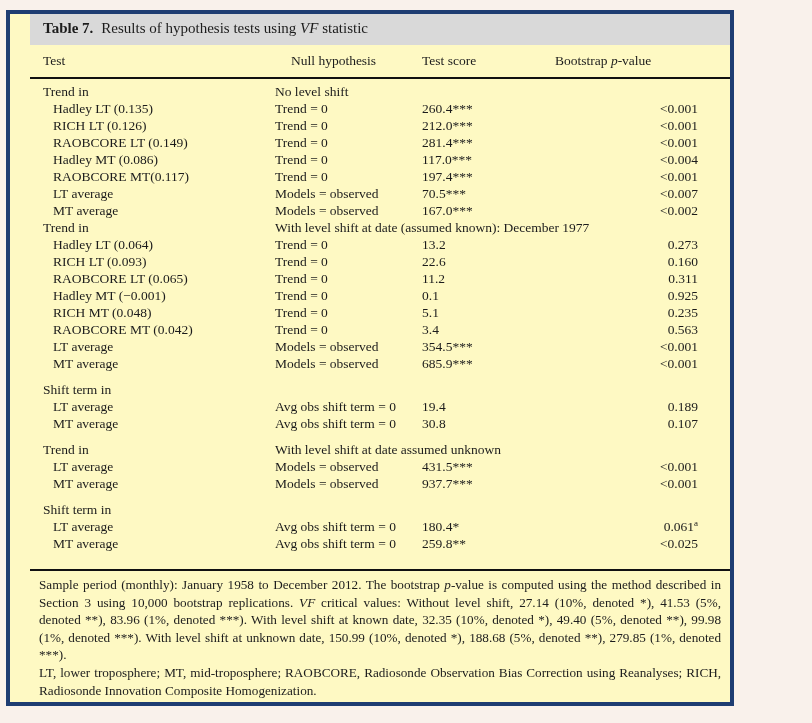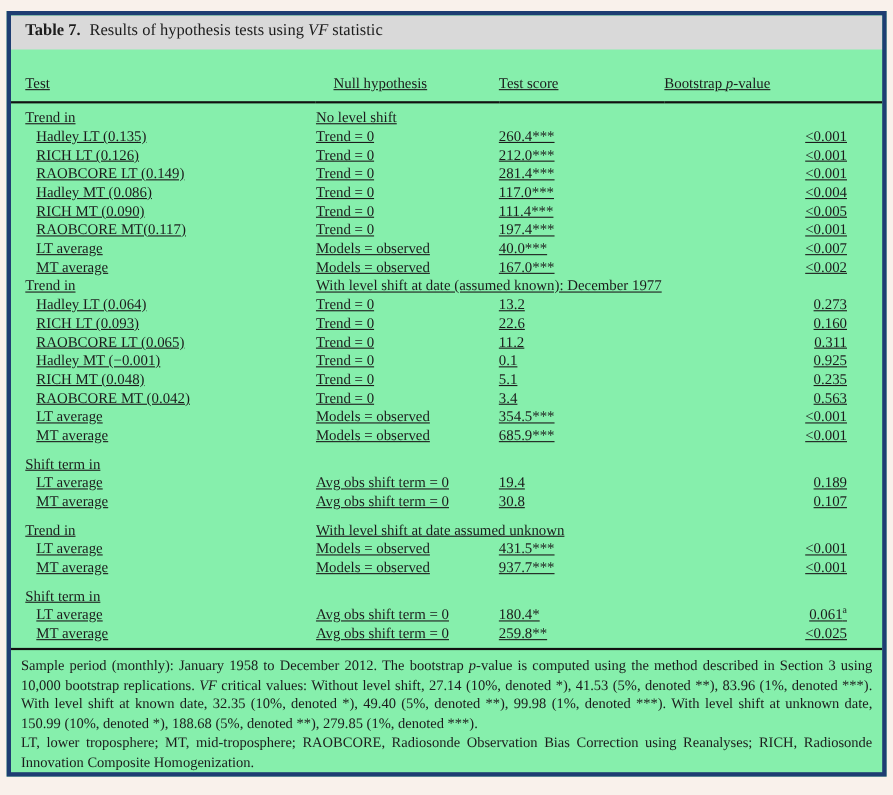--- a/index.html
+++ b/index.html
@@ -11,40 +11,40 @@
   }
   * { margin: 0; padding: 0; box-sizing: border-box; }
   html, body {
     width: 812px; height: 723px;
     background: var(--page_bg);
     font-family: "Liberation Serif", serif;
     color: var(--text);
   }
   .page { width: 812px; height: 723px; padding: 10px 6px 0 6px; }
   .table-box {
-    width: 800px; height: 696px;
+    width: 728px; height: 696px;
     border: 4px solid var(--border_navy);
-    background: #86efac;
+    background: #fef9c3;
     overflow: hidden;
+    padding-left: 20px;
   }
   .title-bar {
     background: var(--title_bar_gray);
     height: 31px;
     padding: 6px 0 0 13px;
     font-size: 15px;
   }
   .title-bar .tlabel { font-weight: bold; margin-right: 8px; }
   .italic { font-style: italic; }
   table {
     width: 100%;
     border-collapse: collapse;
     table-layout: fixed;
     font-size: 13.5px;
-    margin-top: 17px;
-    text-decoration: underline;
+    margin-top: 2px;
   }
   col.c1 { width: 35%; }
   col.c2 { width: 21%; }
   col.c3 { width: 19%; }
   col.c4 { width: 25%; }
   th {
     font-weight: normal;
     text-align: left;
     padding: 6px 0 8px 0;
     border-bottom: 2.5px solid var(--rule);
@@ -57,21 +57,21 @@
   td.test { padding-left: 13px; overflow: hidden; white-space: nowrap; }
   td.test.indent { padding-left: 23px; }
   td.nullhyp { white-space: nowrap; overflow: hidden; }
   td.score { text-align: left; }
   td.pval { text-align: right; padding-right: 32px; }
   tr.gap td { padding-top: 9px; }
   tbody tr.first td { padding-top: 4px; }
   sup { font-size: 9px; vertical-align: super; line-height: 0; }
   .footnotes {
     border-top: 2px solid var(--rule);
-    margin-top: 5px;
+    margin-top: 17px;
     padding: 5px 9px 0 9px;
     font-size: 13.2px;
     line-height: 17.6px;
     text-align: justify;
   }
   .footnotes p { margin: 0; }
 </style>
 </head>
 <body>
 
@@ -120,35 +120,29 @@
             <td class="score">281.4***</td>
             <td class="pval">&lt;0.001</td>
           </tr>
           <tr>
             <td class="test indent">Hadley MT (0.086)</td>
             <td class="nullhyp">Trend = 0</td>
             <td class="score">117.0***</td>
             <td class="pval">&lt;0.004</td>
           </tr>
           <tr>
-            <td class="test indent">RICH MT (0.090)</td>
-            <td class="nullhyp">Trend = 0</td>
-            <td class="score">111.4***</td>
-            <td class="pval">&lt;0.005</td>
-          </tr>
-          <tr>
             <td class="test indent">RAOBCORE MT(0.117)</td>
             <td class="nullhyp">Trend = 0</td>
             <td class="score">197.4***</td>
             <td class="pval">&lt;0.001</td>
           </tr>
           <tr>
             <td class="test indent">LT average</td>
             <td class="nullhyp">Models = observed</td>
-            <td class="score">40.0***</td>
+            <td class="score">70.5***</td>
             <td class="pval">&lt;0.007</td>
           </tr>
           <tr>
             <td class="test indent">MT average</td>
             <td class="nullhyp">Models = observed</td>
             <td class="score">167.0***</td>
             <td class="pval">&lt;0.002</td>
           </tr>
           <tr>
             <td class="test">Trend in</td>

